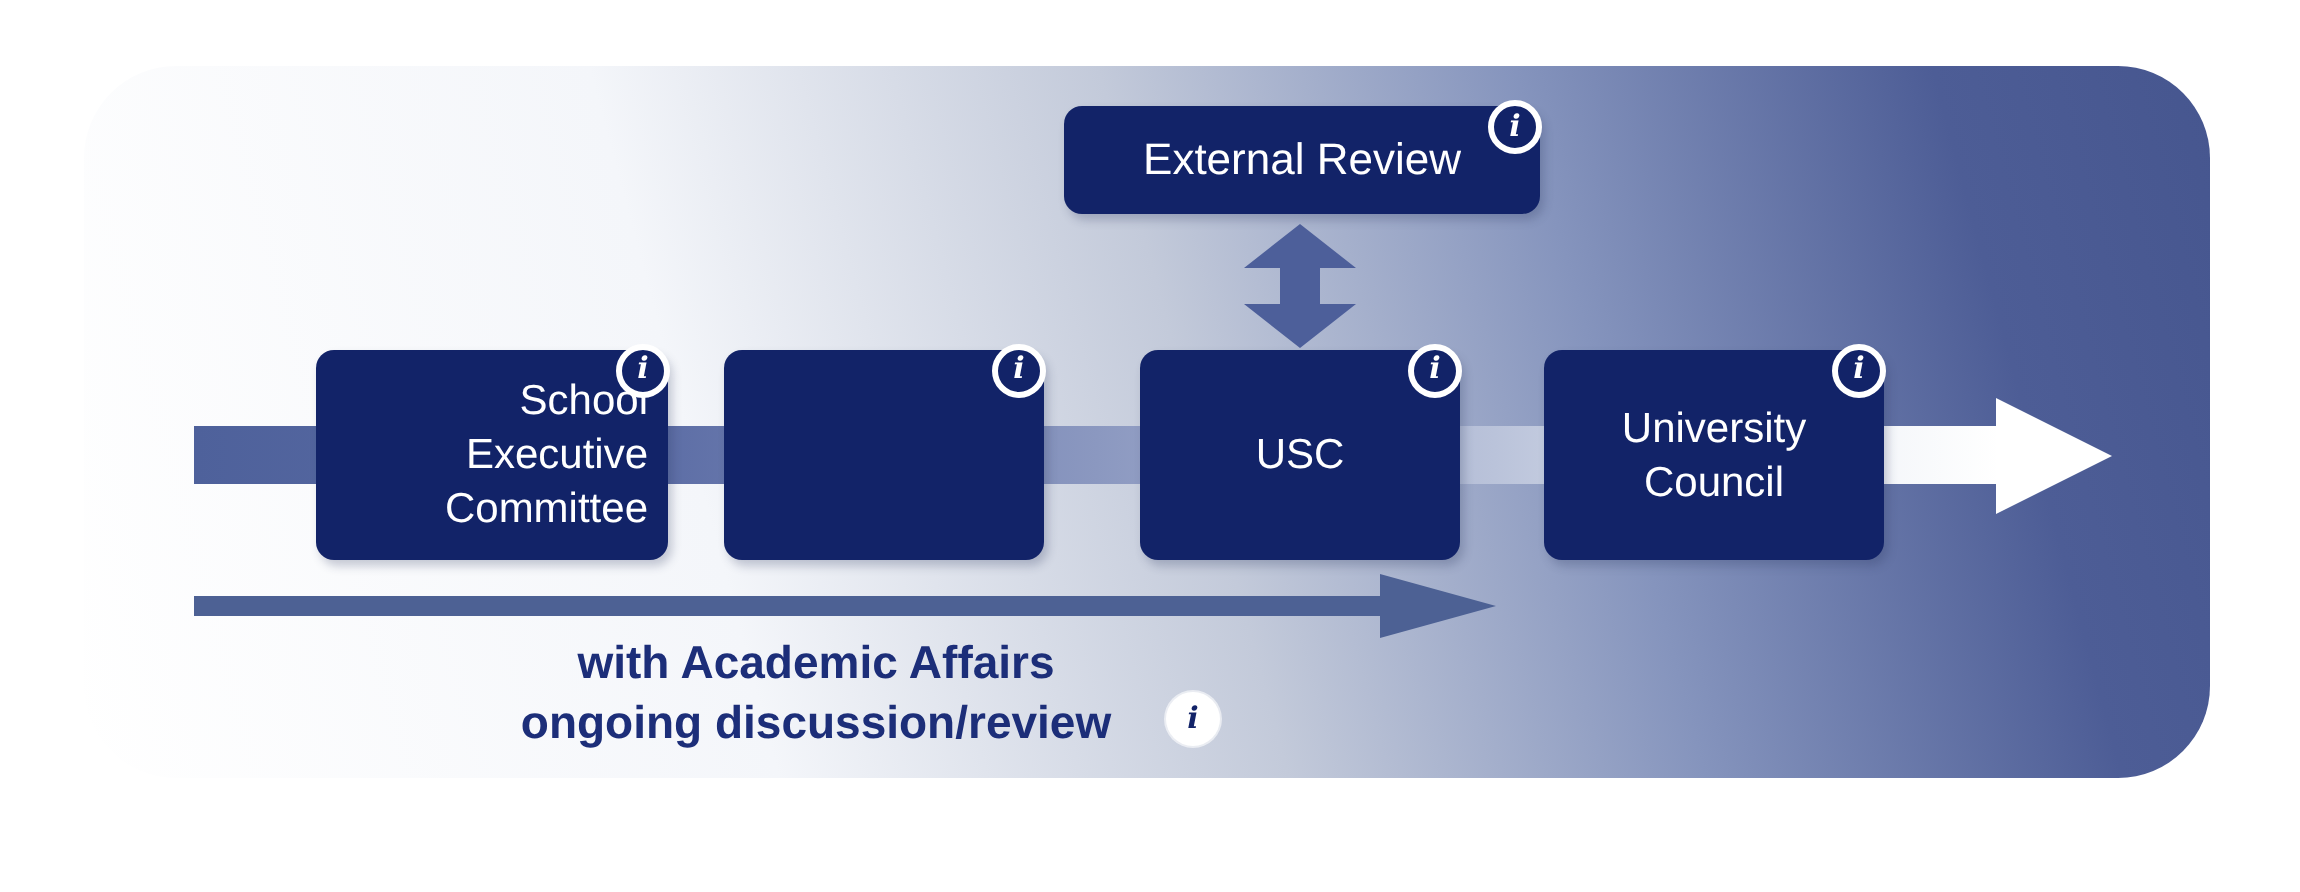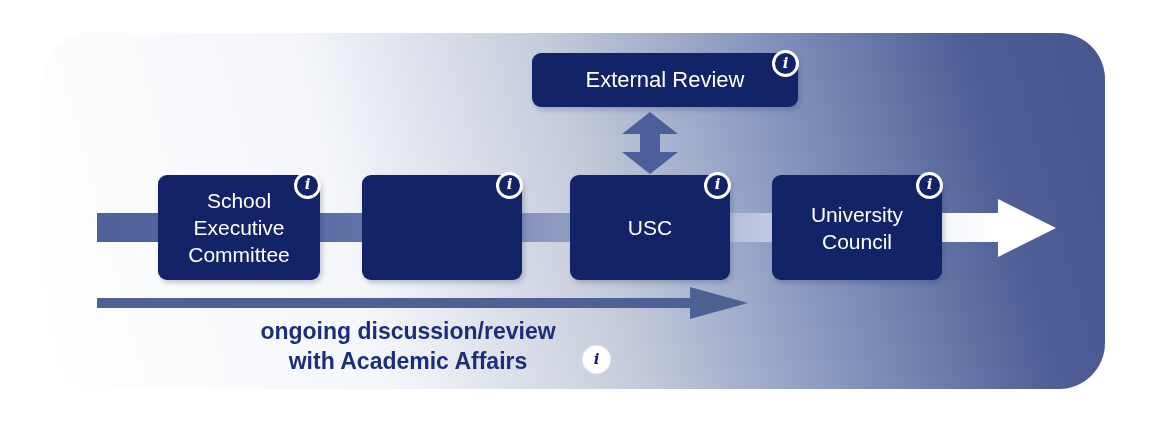--- a/index.html
+++ b/index.html
@@ -25,25 +25,25 @@
   
   .v-arrow{position:absolute;left:580px;top:79px;}
 
   
   .box{
     position:absolute;background:#122368;border-radius:9px;color:#ffffff;
     display:flex;align-items:center;justify-content:center;text-align:center;
     box-shadow:2px 3px 5px rgba(40,50,90,0.25);
   }
   .flowbox{top:142px;height:105px;font-size:21px;line-height:27px;}
-  .b1{left:116px;width:162px;}
+  .b1{left:116px;width:176px;text-align:right;}
   .b2{left:320px;width:160px;}
   .b3{left:528px;width:160px;}
   .b4{left:730px;width:170px;}
-  .external{left:490px;top:20px;width:266px;height:54px;font-size:22px;}
+  .external{left:490px;top:20px;width:238px;height:54px;font-size:22px;}
   .box .lbl{padding:0 10px;}
 
   
   .info-badge{
     position:absolute;width:27px;height:27px;border-radius:50%;
     box-sizing:border-box;display:flex;align-items:center;justify-content:center;
     font-family:"DejaVu Serif",serif;font-style:italic;font-weight:bold;font-size:15px;
     cursor:pointer;
   }
   .info-badge.dark{background:#122368;border:3px solid #ffffff;color:#ffffff;top:-3px;right:-1px;}
@@ -103,21 +103,21 @@
   </div>
 
   <div class="box flowbox b4">
     <span class="lbl">University Council</span>
     <div class="info-badge dark">
       <span>i</span>
     </div>
   </div>
 
   <div class="caption">
+    <div>with Academic Affairs</div>
     <div>ongoing discussion/review</div>
-    <div>with Academic Affairs</div>
   </div>
 
   <div class="info-badge light">
     <span>i</span>
   </div>
 
 </div>
 
 </body></html>

